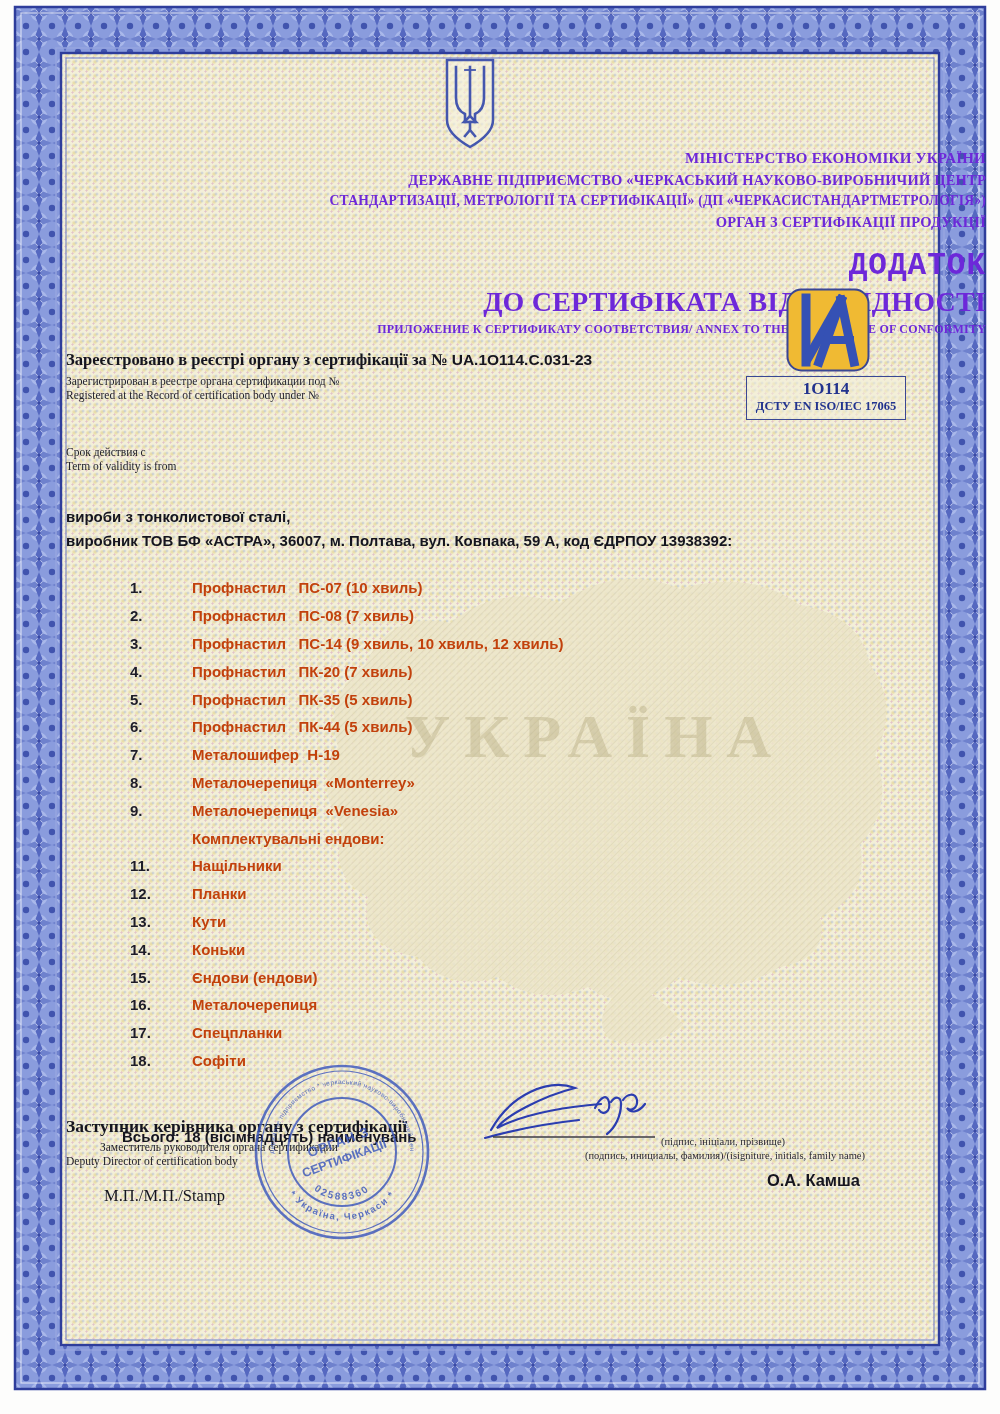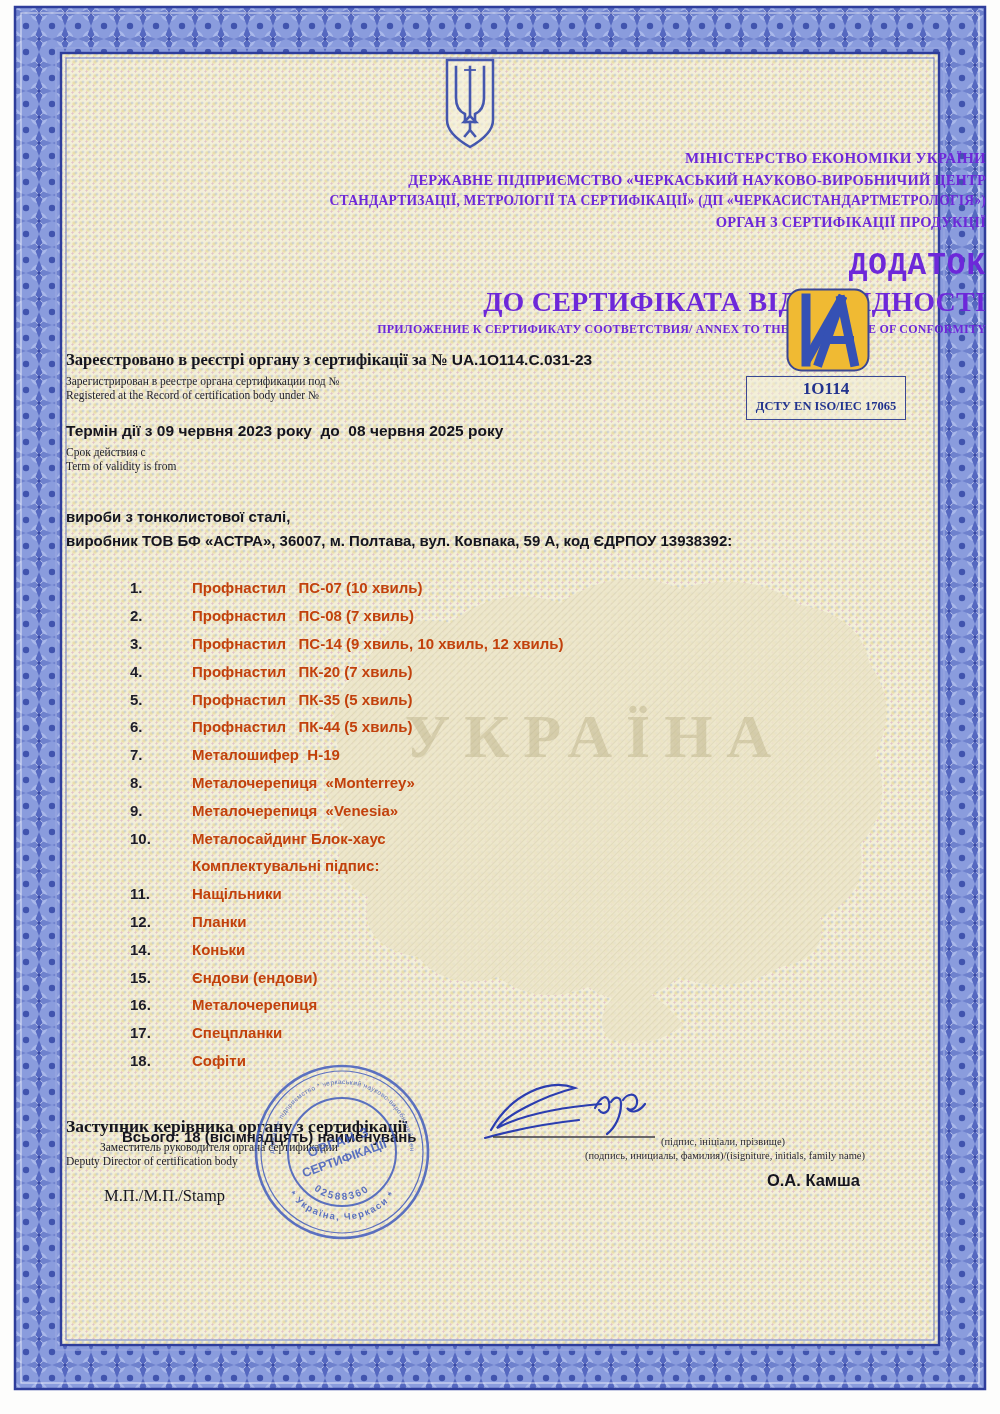--- a/index.html
+++ b/index.html
@@ -115,21 +115,20 @@
     <div style="font-size:17px;line-height:20px;margin-top:2px;">1О114</div>
     <div style="font-size:12.5px;line-height:15px;">ДСТУ EN ISO/ІЕС 17065</div>
   </div>
 
   <div class="abs" style="left:66px;top:350px;width:760px;">
     <span class="serif dark" style="font-weight:bold;font-size:16.5px;">Зареєстровано в реєстрі органу з сертифікації за № </span><span class="sans dark" style="font-weight:bold;font-size:15.5px;">UA.1О114.С.031-23</span>
   </div>
   <div class="abs serif small-serif" style="left:66px;top:375px;">Зарегистрирован в реестре органа сертификации под №</div>
   <div class="abs serif small-serif" style="left:66px;top:389px;">Registered at the Record of certification body under №</div>
 
-  <div class="abs sans dark pre" style="left:66px;top:422px;font-weight:bold;font-size:15.5px;">Термін дії з 09 червня 2023 року  до  08 червня 2025 року</div>
   <div class="abs serif small-serif" style="left:66px;top:446px;">Срок действия с</div>
   <div class="abs serif small-serif" style="left:66px;top:460px;">Term of validity is from</div>
 
   <div class="abs sans dark" style="left:66px;top:508px;font-weight:bold;font-size:15px;">вироби з тонколистової сталі,</div>
   <div class="abs sans dark" style="left:66px;top:532px;font-weight:bold;font-size:15px;">виробник ТОВ БФ «АСТРА», 36007, м. Полтава, вул. Ковпака, 59 А, код ЄДРПОУ 13938392:</div>
 
   <div class="abs sans" style="left:62px;top:574px;width:820px;">
     <div class="row">
         <span class="rnum">1.</span>
         <span class="rlabel pre">Профнастил   ПС-07 (10 хвиль)</span>
@@ -160,34 +159,34 @@
       </div>
     <div class="row">
         <span class="rnum">8.</span>
         <span class="rlabel pre">Металочерепиця  «Monterrey»</span>
       </div>
     <div class="row">
         <span class="rnum">9.</span>
         <span class="rlabel pre">Металочерепиця  «Venesia»</span>
       </div>
     <div class="row">
-        <span class="rnum">10.</span>
-        <span class="rlabel pre">Металосайдинг Блок-хаус</span>
-      </div>
-    <div class="row">
         <span class="rnum"></span>
-        <span class="rlabel pre">Комплектувальні підпис:</span>
+        <span class="rlabel pre">Комплектувальні ендови:</span>
       </div>
     <div class="row">
         <span class="rnum">11.</span>
         <span class="rlabel pre">Нащільники</span>
       </div>
     <div class="row">
         <span class="rnum">12.</span>
         <span class="rlabel pre">Планки</span>
+      </div>
+    <div class="row">
+        <span class="rnum">13.</span>
+        <span class="rlabel pre">Кути</span>
       </div>
     <div class="row">
         <span class="rnum">14.</span>
         <span class="rlabel pre">Коньки</span>
       </div>
     <div class="row">
         <span class="rnum">15.</span>
         <span class="rlabel pre">Єндови (ендови)</span>
       </div>
     <div class="row">

